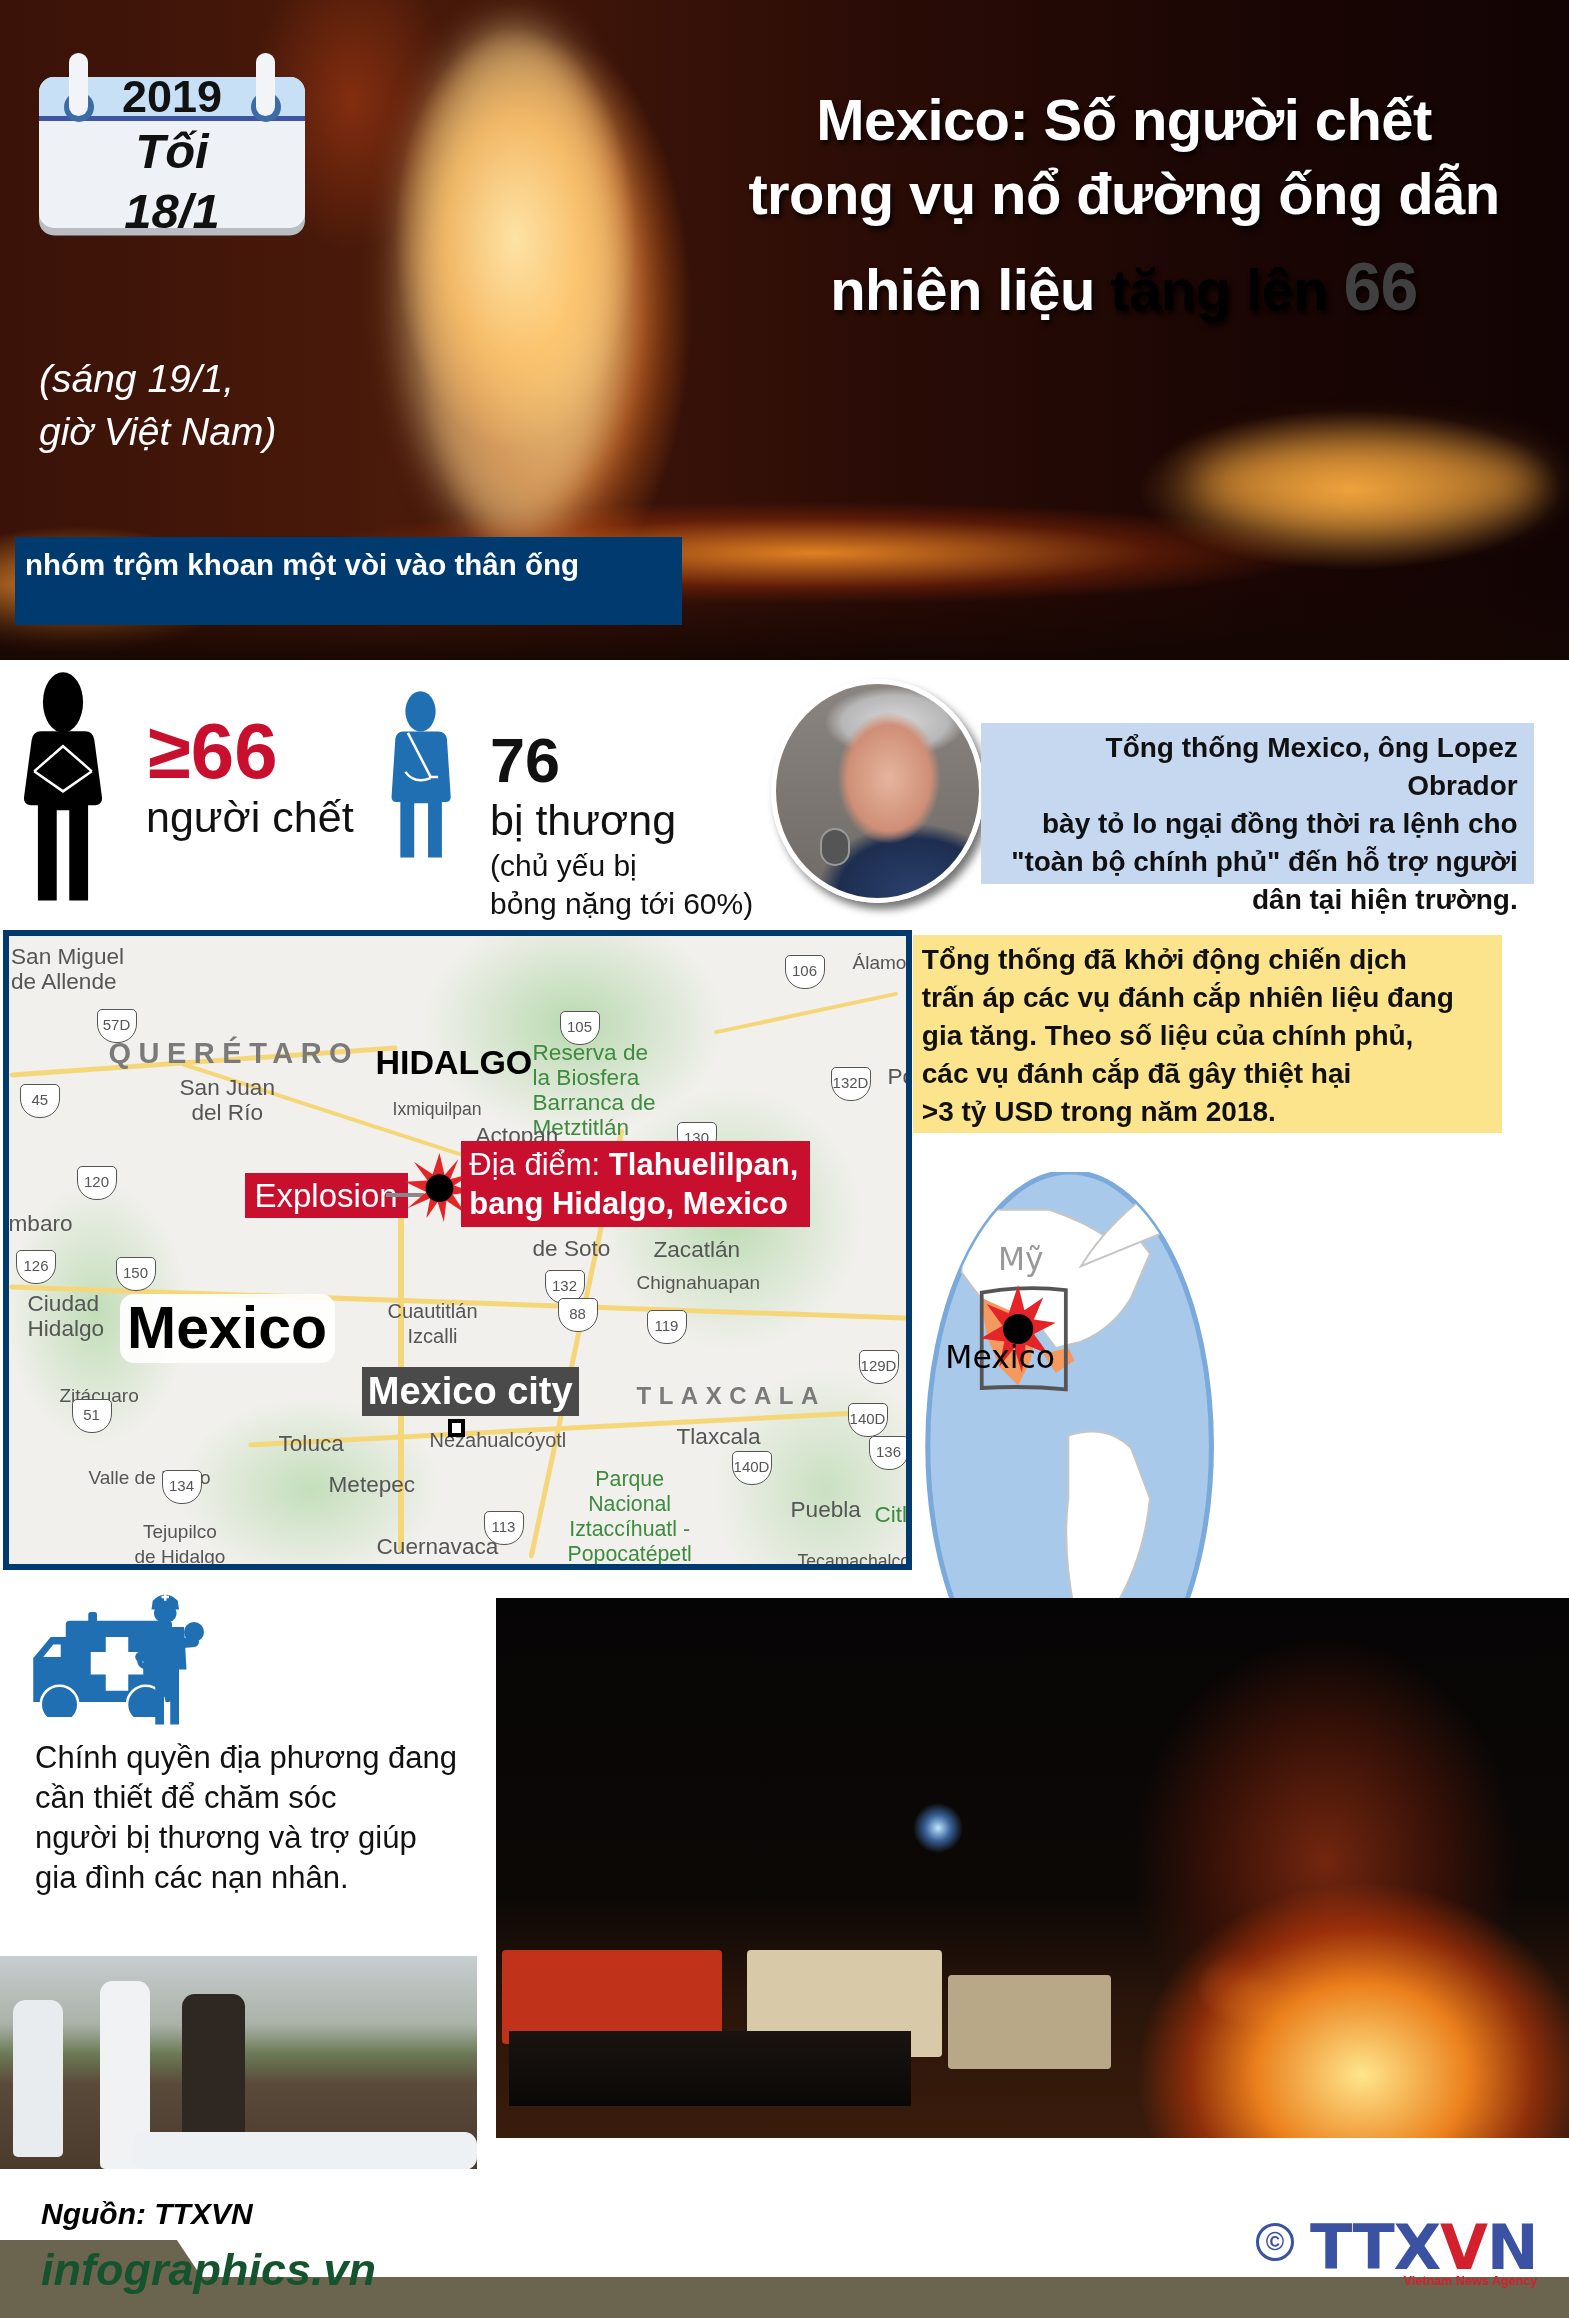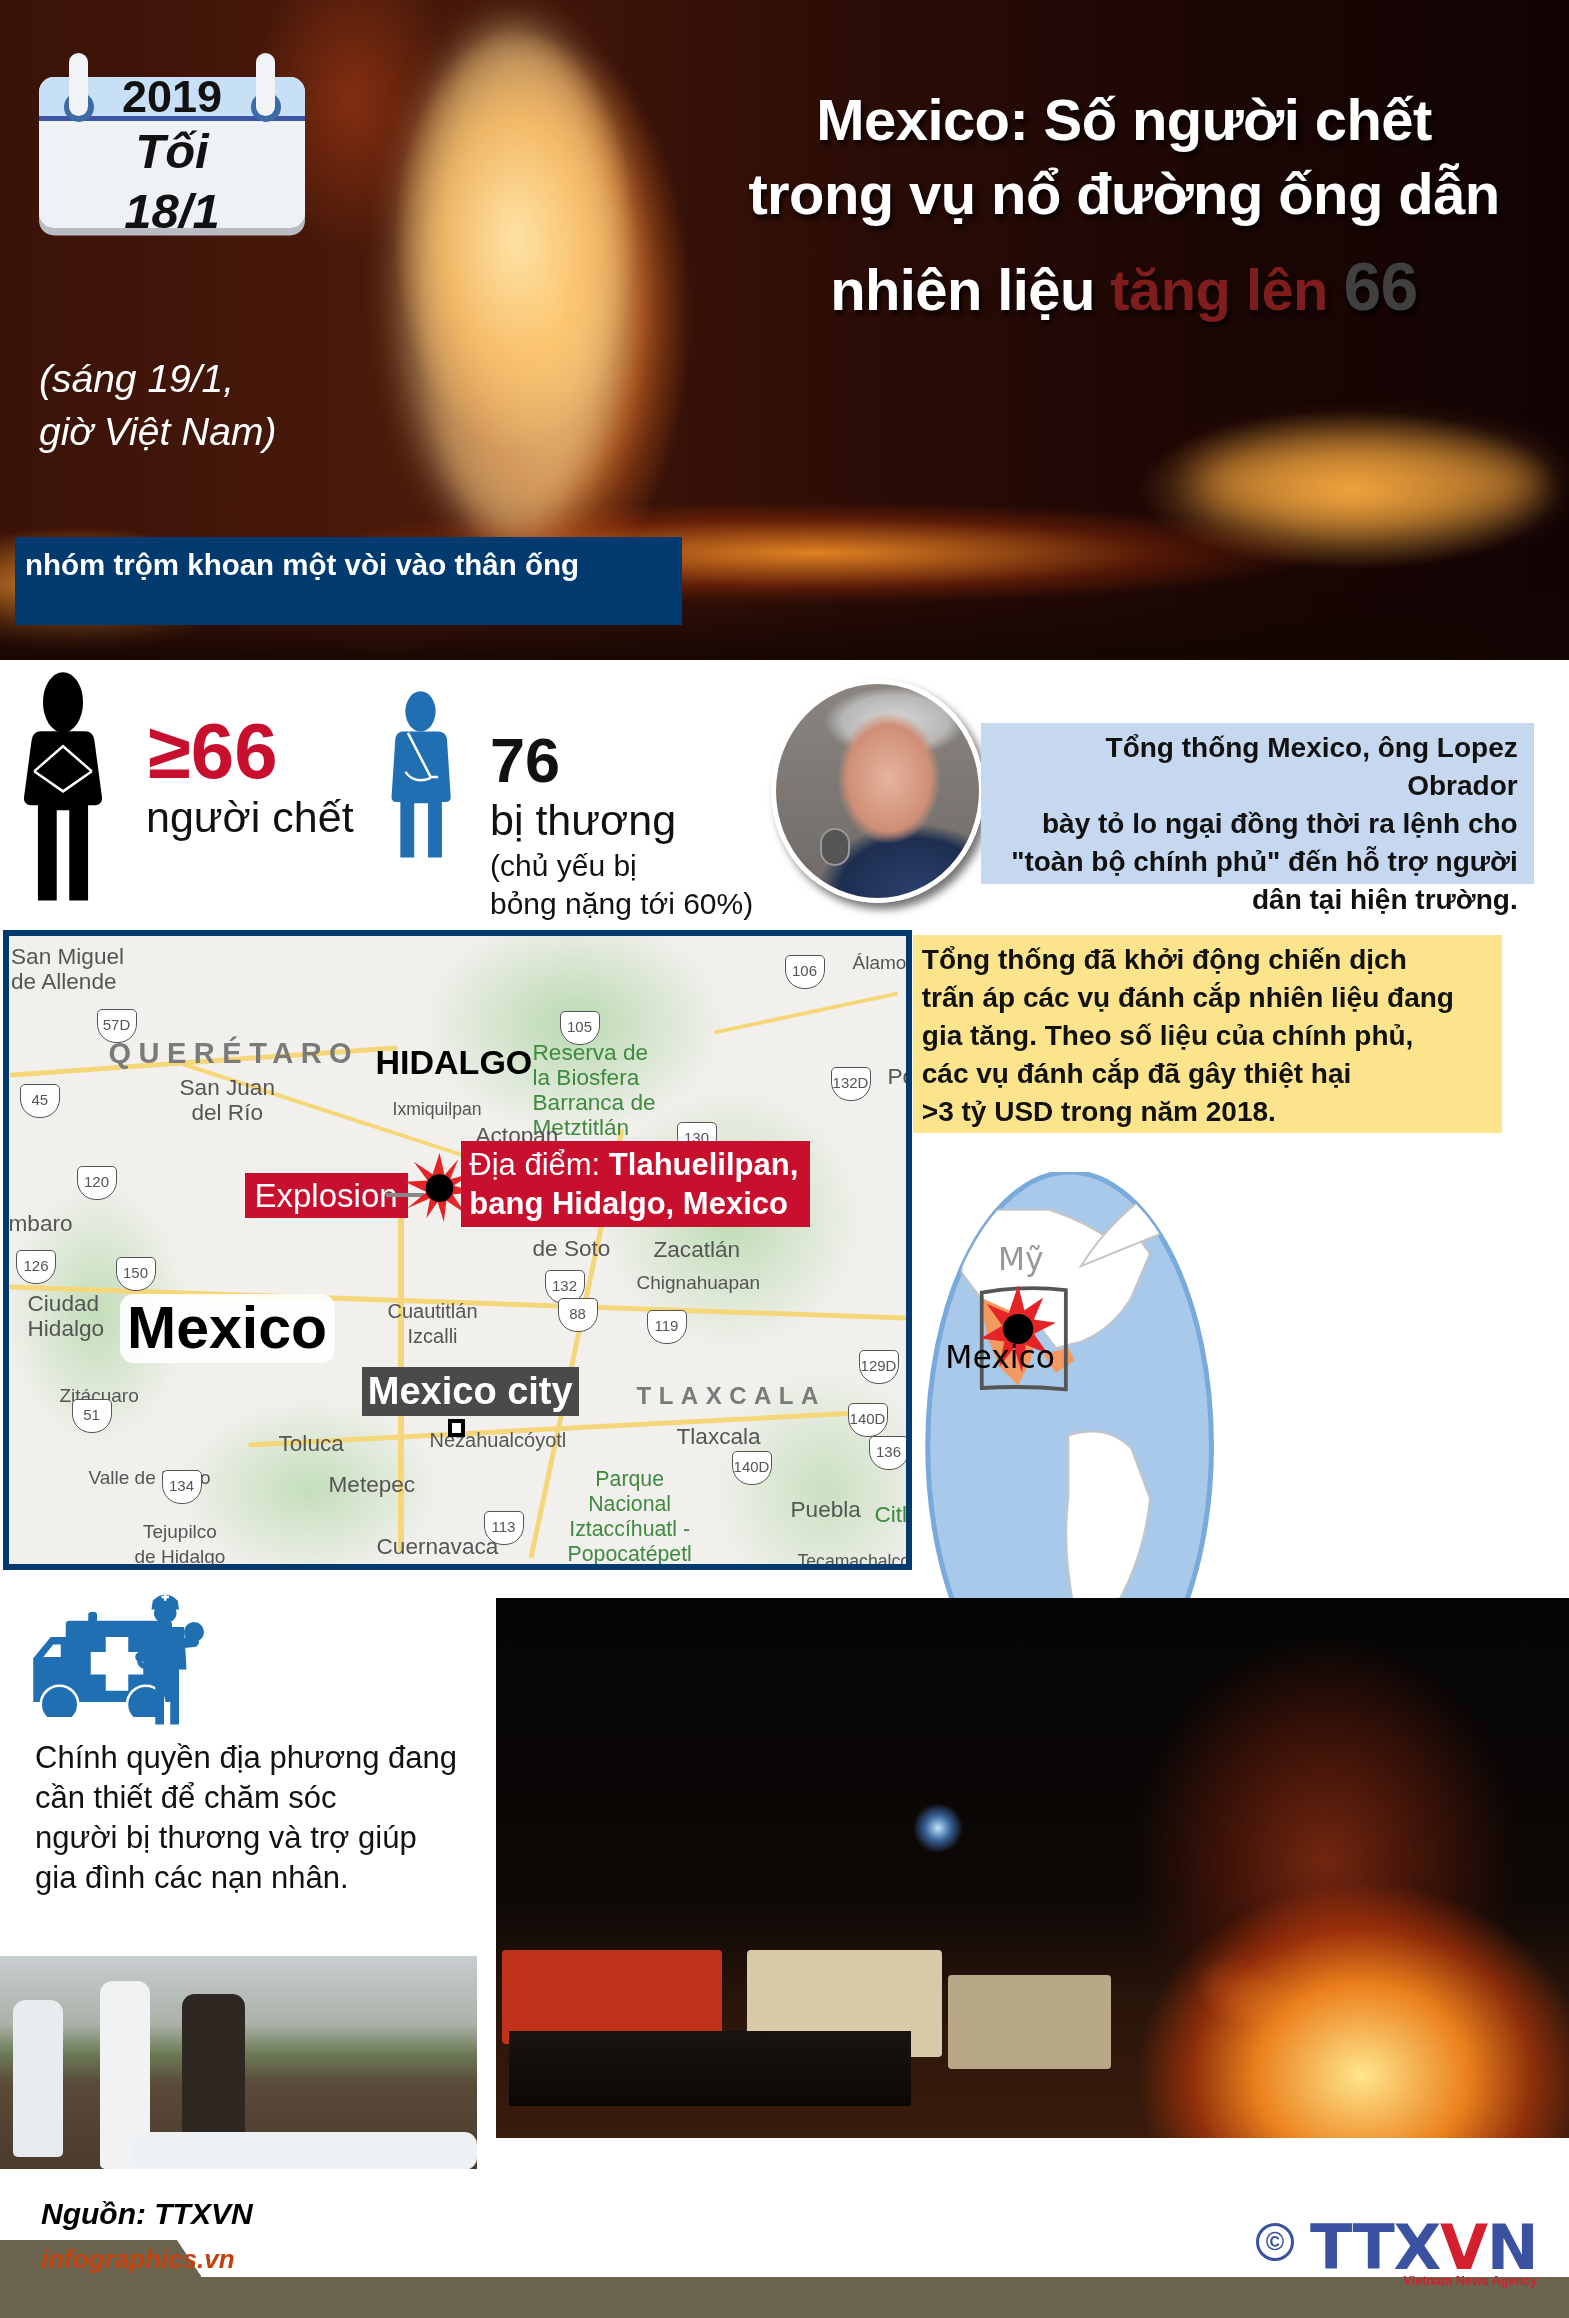--- a/index.html
+++ b/index.html
@@ -25,21 +25,21 @@
   #calendar { left: 39px; top: 53px; width: 266px; width: 266px; z-index: 3; }
   #calendar .ring { position: absolute; top: 0; width: 19px; height: 63px; background: #f2f4f7; border-radius: 9.4px; z-index: 4; }
   #calendar .ring-base { position: absolute; top: 39px; width: 30px; height: 30px; border-radius: 50%; background: #3c6ba5; z-index: 3; }
   #calendar .card { position: absolute; top: 24px; left: 0; width: 266px; height: 151px; border-radius: 15px; background: #eef1f5; box-shadow: 0 7.5px 0 #b9bdc3; overflow: hidden; }
   #calendar .card-top { height: 44px; background: #c7e0f5; border-bottom: 5px solid #3c55a5; display: flex; align-items: center; justify-content: center; }
   #calendar .year { font-weight: bold; font-size: 45px; color: #111; font-family: "Liberation Sans", sans-serif; }
   #calendar .lines { text-align: center; font-weight: bold; font-size: 49px; color: #111; line-height: 60px; font-style: italic; }
   #time-note { left: 39px; top: 352px; color: #fff; font-style: italic; font-size: 39px; line-height: 53px; z-index: 3; }
 
   #title { left: 691px; top: 70px; width: 866px; text-align: center; z-index: 3; color: #fff; font-weight: bold; font-size: 58px; line-height: 99px; text-shadow: 2.5px 3.8px 5px rgba(0,0,0,0.8); letter-spacing: -0.6px; }
-  #title .hl { color: #7f1d1d; }
+  #title .hl { color: #000000; }
   #title .big { color: #404040; font-size: 68px; }
 
   #pipe-note { left: 15px; top: 537px; width: 270px; width: 667px; height: 88px; background: #003a6e; color: #fff; font-size: 29.5px; line-height: 39px; padding: 7.5px 10px; z-index: 3; font-weight: bold; }
 
   
   #stats { left: 0; top: 660px; width: 785px; height: 348px; }
   .stat-num-red { color: #c8102e; font-weight: bold; font-size: 78px; }
   .stat-num-black { color: #111; font-weight: bold; font-size: 63px; }
   .stat-label { color: #111; font-size: 43px; }
   .stat-sub { color: #111; font-size: 30px; line-height: 38px; }
@@ -99,21 +99,21 @@
       radial-gradient(ellipse 226px 264px at 829px 264px, rgba(120,40,15,0.95), rgba(60,18,8,0.9) 50%, rgba(0,0,0,0) 85%),
       radial-gradient(ellipse 75px 50px at 760px 389px, rgba(255,190,60,0.9), rgba(0,0,0,0) 80%),
       radial-gradient(circle 25px at 442px 230px, rgba(190,230,255,1), rgba(90,160,255,0.6) 50%, rgba(0,0,0,0) 100%),
       linear-gradient(180deg, #060505 0%, #0c0806 55%, #2a150a 75%, #3a1c0c 100%); }
   .truck { position: absolute; border-radius: 3.8px; }
 
   
   #source { left: 41px; top: 2197px; font-style: italic; font-weight: bold; font-size: 30px; color: #000; }
   #footer-bar { left: 0; top: 2277px; width: 1570px; height: 42px; background: #6b6550; }
   #footer-tab { left: 0; top: 2240px; width: 201px; height: 78px; background: #6b6550; clip-path: polygon(0 0, 88% 0, 100% 46%, 100% 100%, 0 100%); }
-  #site { left: 41px; top: 2244px; font-style: italic; font-weight: bold; font-size: 26px; color: #c2410c; }
+  #site { left: 41px; top: 2244px; font-style: italic; font-weight: bold; font-size: 45px; color: #14532d; }
   #copyright { left: 1256px; top: 2223px; width: 38px; height: 38px; border: 3.8px solid #3b52a3; border-radius: 50%; color: #3b52a3; font-weight: bold; font-size: 25px; line-height: 30px; text-align: center; }
   #logo { left: 1310px; top: 2223px; }
   #logo .letters { font-weight: bold; font-size: 62px; line-height: 50px; color: #3b52a3; letter-spacing: -1.3px; font-family: "DejaVu Sans", sans-serif; }
   #logo .letters .v { color: #d2202e; }
   #logo .tag { color: #d2202e; font-size: 12.6px; font-weight: bold; text-align: right; margin-top: 1.3px; }
 </style>
 </head>
 <body>
 
 <div id="hero" class="abs">

